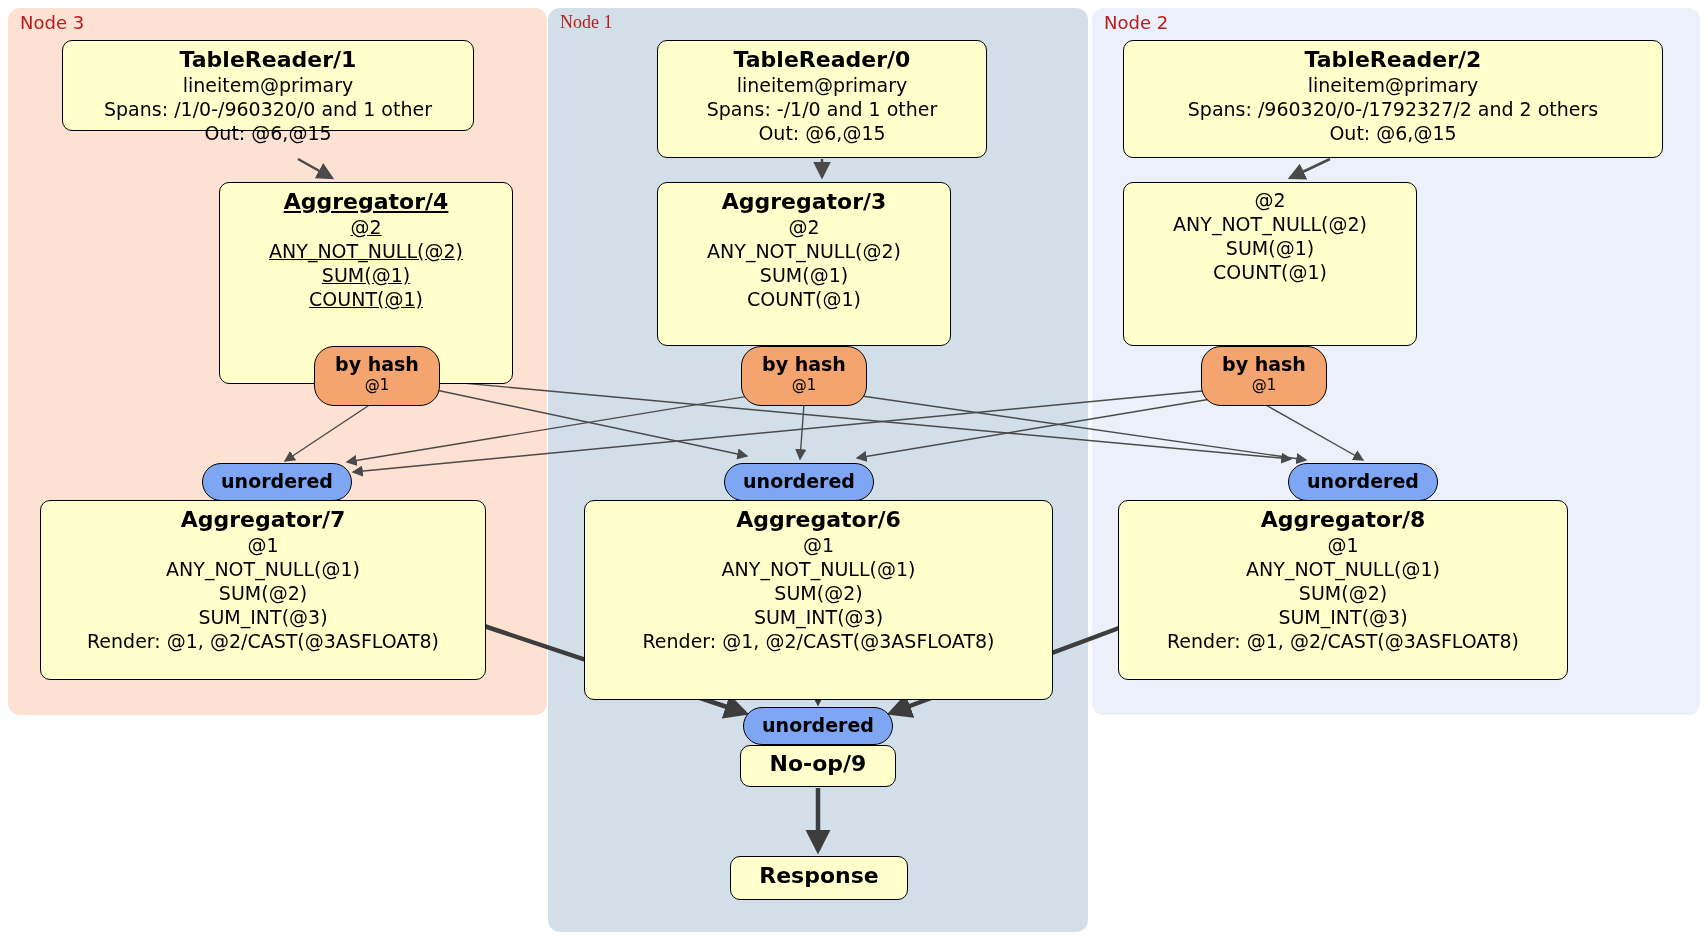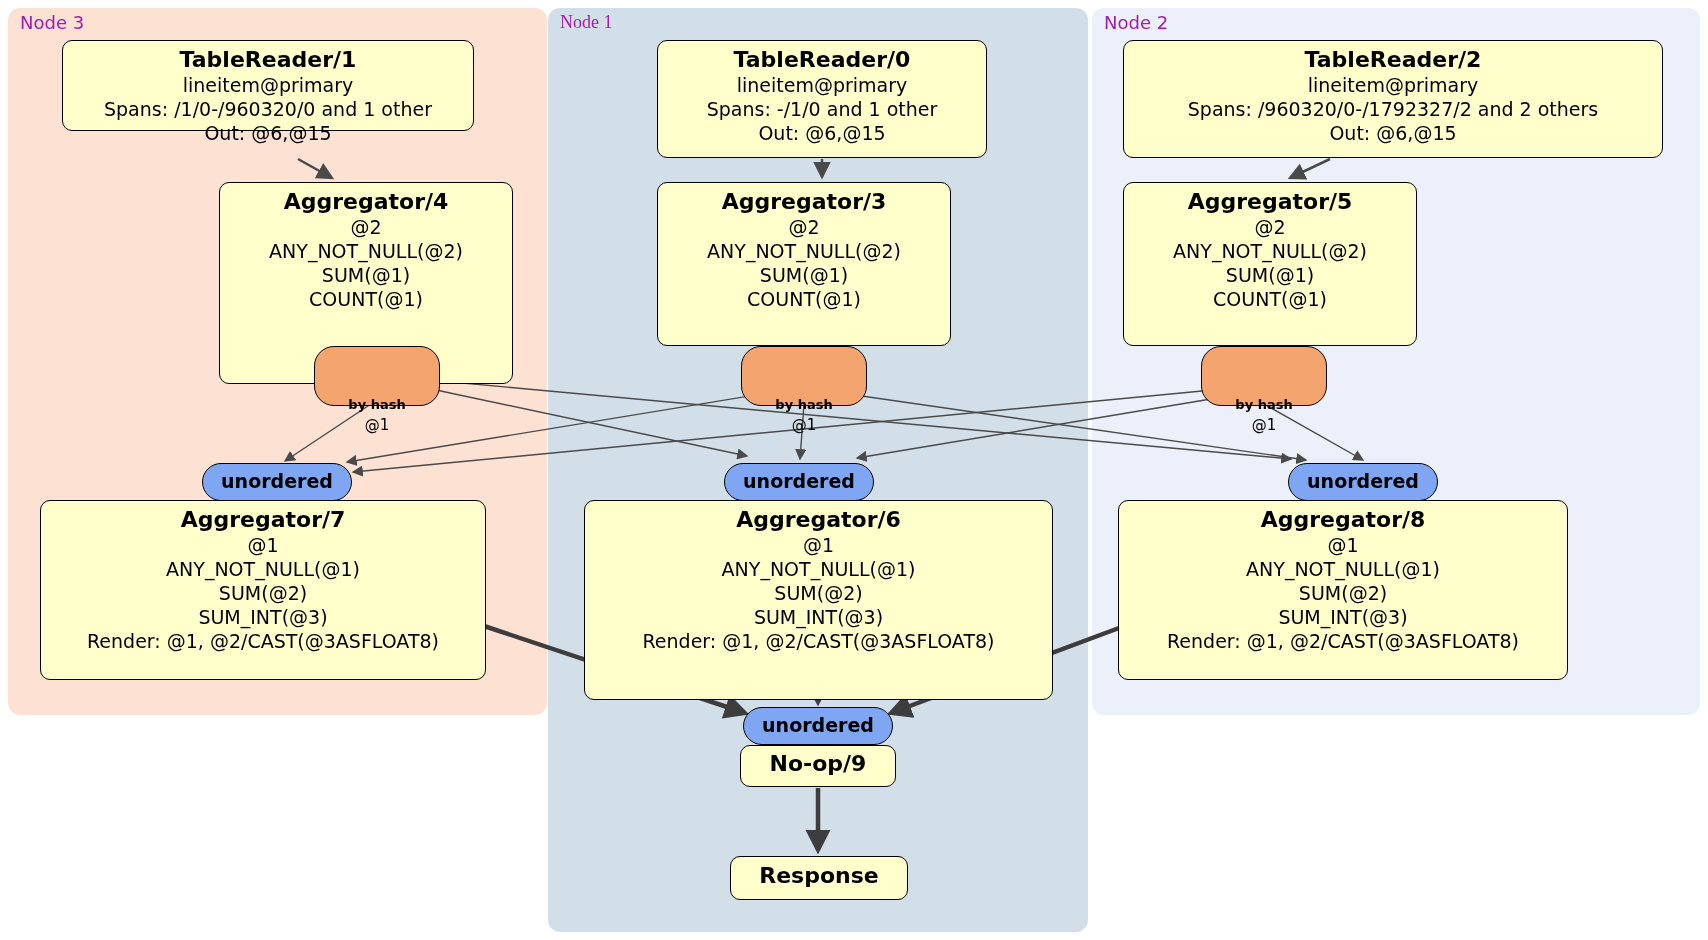--- a/index.html
+++ b/index.html
@@ -11,29 +11,29 @@
     --stream-bg:#7ea6f2;
     --edge-thin:#4a4a4a;
     --edge-thick:#3d3d3d;
     --ink:#000000;
   }
   *{margin:0;padding:0;box-sizing:border-box;}
   html,body{width:1708px;height:940px;background:#ffffff;overflow:hidden;
     font-family:"DejaVu Sans","Liberation Sans",sans-serif;color:var(--ink);}
   .stage{position:absolute;left:0;top:0;width:1708px;height:940px;}
   .region{position:absolute;border-radius:12px;}
-  .region-label{position:absolute;font-size:18px;color:#a21caf;}
+  .region-label{position:absolute;font-size:18px;color:#b91c1c;}
   .layer{position:absolute;left:0;top:0;pointer-events:none;}
   .pbox{position:absolute;background:var(--box-bg);border:1.5px solid #000;border-radius:10px;
     text-align:center;padding-top:5px;}
   .pbox .t{font-size:22px;font-weight:bold;line-height:27px;}
   .pbox .l{font-size:19px;line-height:24px;white-space:nowrap;}
   .router{position:absolute;background:var(--router-bg);border:1.5px solid #000;border-radius:20px;
     text-align:center;}
-  .router .t{font-size:13px;font-weight:bold;line-height:23px;padding-top:6px;margin-top:40px;}
+  .router .t{font-size:19px;font-weight:bold;line-height:23px;padding-top:6px;}
   .router .s{font-size:15px;line-height:18px;}
   .stream{position:absolute;background:var(--stream-bg);border:1.5px solid #000;border-radius:19px;
     text-align:center;font-size:19px;font-weight:bold;line-height:35px;}
 </style>
 </head>
 <body>
 
 <div class="stage">
 
   <div class="region" style="left:8px;top:8px;width:539px;height:707px;background:var(--node3-bg);"></div>
@@ -90,36 +90,35 @@
     <div class="l">Spans: -/1/0 and 1 other</div>
     <div class="l">Out: @6,@15</div>
   </div>
   <div class="pbox" style="left:1123px;top:40px;width:540px;height:118px;">
     <div class="t">TableReader/2</div>
     <div class="l">lineitem@primary</div>
     <div class="l">Spans: /960320/0-/1792327/2 and 2 others</div>
     <div class="l">Out: @6,@15</div>
   </div>
 
-  <div class="pbox" style="left:219px;top:182px;width:294px;height:202px;">
+  <div class="pbox" style="left:219px;top:182px;width:294px;height:202px;text-decoration:underline;">
     <div class="t">Aggregator/4</div>
     <div class="l">@2</div>
     <div class="l">ANY_NOT_NULL(@2)</div>
     <div class="l">SUM(@1)</div>
     <div class="l">COUNT(@1)</div>
   </div>
   <div class="pbox" style="left:657px;top:182px;width:294px;height:164px;">
     <div class="t">Aggregator/3</div>
     <div class="l">@2</div>
     <div class="l">ANY_NOT_NULL(@2)</div>
     <div class="l">SUM(@1)</div>
     <div class="l">COUNT(@1)</div>
   </div>
   <div class="pbox" style="left:1123px;top:182px;width:294px;height:164px;">
-    <div class="t">Aggregator/5</div>
     <div class="l">@2</div>
     <div class="l">ANY_NOT_NULL(@2)</div>
     <div class="l">SUM(@1)</div>
     <div class="l">COUNT(@1)</div>
   </div>
 
   <div class="router" style="left:314px;top:346px;width:126px;height:60px;">
     <div class="t">by hash</div>
     <div class="s">@1</div>
   </div>

